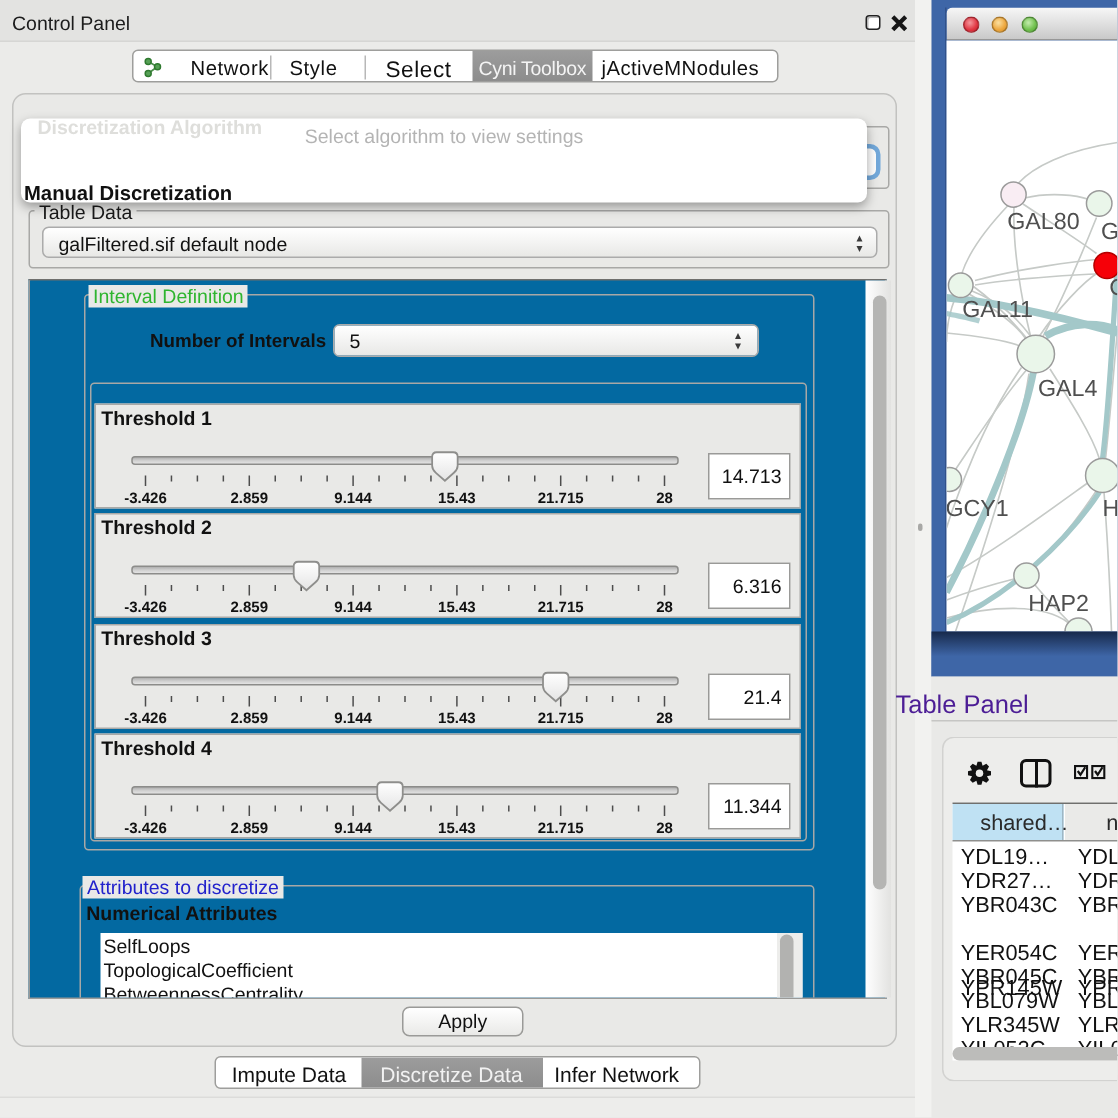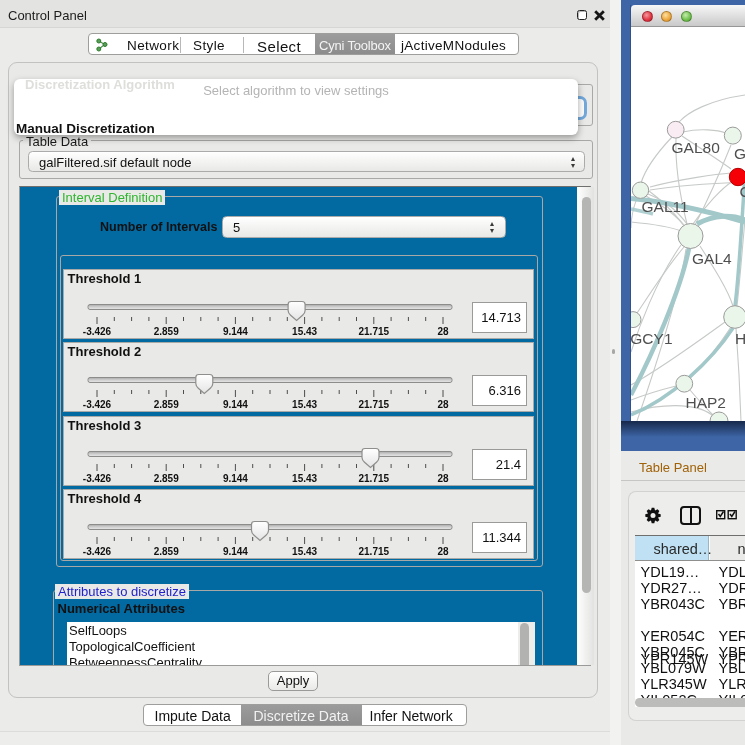--- a/index.html
+++ b/index.html
@@ -103,21 +103,21 @@
         <div class="abs" style="left:2px;top:32.5px;font-size:13px;color:#111;">BetweennessCentrality</div>
         <div class="abs" style="left:450.5px;top:0;width:17.5px;height:75px;background:#ededeb;"></div>
         <div class="abs" style="left:452.5px;top:0.5px;width:9px;height:74px;background:#b2b2b0;border-radius:4.5px;"></div>
       </div>
     </div>
   </div>
 
   <div class="abs" style="left:577px;top:187px;width:17px;height:478px;background:linear-gradient(90deg,#ffffff,#e2e2e0);"></div>
   <div class="abs" style="left:582px;top:197px;width:9px;height:396px;background:#b5b5b3;border-radius:4.5px;"></div>
 
-  <div class="abs" style="left:268px;top:671px;width:50px;height:20px;border:1px solid #9a9a98;border-radius:5px;background:linear-gradient(#ffffff,#e9e9e7);text-align:center;font-size:13px;line-height:18px;color:#111;">Apply</div>
+  <div class="abs" style="left:268px;top:671px;width:81px;height:20px;border:1px solid #9a9a98;border-radius:5px;background:linear-gradient(#ffffff,#e9e9e7);text-align:center;font-size:13px;line-height:18px;color:#111;">Apply</div>
 
   <div class="abs" style="left:143px;top:704px;width:324px;height:22px;background:#fff;border:1px solid #9e9e9c;border-radius:4px;overflow:hidden;">
     <div class="abs" style="left:96.8px;top:0;width:121.3px;height:22px;background:linear-gradient(#9c9c9c,#8b8b8b);"></div>
     <div class="abs" style="left:10.5px;top:3px;font-size:14px;color:#111;">Impute Data</div>
     <div class="abs" style="left:109.5px;top:3px;font-size:14px;color:#f2f2f2;">Discretize Data</div>
     <div class="abs" style="left:225.5px;top:3px;font-size:14px;color:#111;">Infer Network</div>
   </div>
 
   <div class="abs" style="left:556px;top:96px;width:31px;height:24px;border:3px solid #72a8da;border-radius:7px;background:#fdfdfd;"></div>
 
@@ -194,21 +194,21 @@
     <text x="735" y="344">H</text>
     <text x="630.3" y="344">GCY1</text>
     <text x="685.5" y="407.5">HAP2</text>
   </g>
 </svg>
 </div>
 
 <div class="abs" style="left:621px;top:421px;width:124px;height:30px;background:linear-gradient(#17294b,#3e66a7 55%);"></div>
 
 <div class="abs" style="left:621px;top:451px;width:124px;height:30px;background:#eaeae8;border-bottom:1px solid #c6c6c4;"></div>
-<div class="abs" style="left:639px;top:460px;font-size:13px;color:#a16207;">Table Panel</div>
+<div class="abs" style="left:597px;top:460px;font-size:17px;color:#4c1d95;">Table Panel</div>
 
 <div class="abs" style="left:628px;top:491px;width:117px;height:230px;background:#ededeb;border:1px solid #d2d2d0;border-radius:8px 0 0 8px;border-right:none;overflow:hidden;">
 
   <svg class="abs" style="left:16px;top:15px;" width="16" height="17" viewBox="0 0 16 17">
     <path d="M15.69,7.22 L15.69,9.78 L12.99,10.56 L12.99,10.57 L14.35,13.04 L12.54,14.85 L10.07,13.49 L10.06,13.49 L9.28,16.19 L6.72,16.19 L5.94,13.49 L5.93,13.49 L3.46,14.85 L1.65,13.04 L3.01,10.57 L3.01,10.56 L0.31,9.78 L0.31,7.22 L3.01,6.44 L3.01,6.43 L1.65,3.96 L3.46,2.15 L5.93,3.51 L5.94,3.51 L6.72,0.81 L9.28,0.81 L10.06,3.51 L10.07,3.51 L12.54,2.15 L14.35,3.96 L12.99,6.43 L12.99,6.44 Z" fill="#111" fill-rule="evenodd"></path>
     <circle cx="8" cy="8.5" r="2.5" fill="#ededeb"></circle>
   </svg>
   <div class="abs" style="left:51px;top:14px;width:21px;height:19px;border:2.6px solid #111;border-radius:4px;"></div>
   <div class="abs" style="left:60.5px;top:14px;width:2.4px;height:19px;background:#111;"></div>
   <svg class="abs" style="left:87px;top:18px;" width="22" height="10" viewBox="0 0 22 10">

